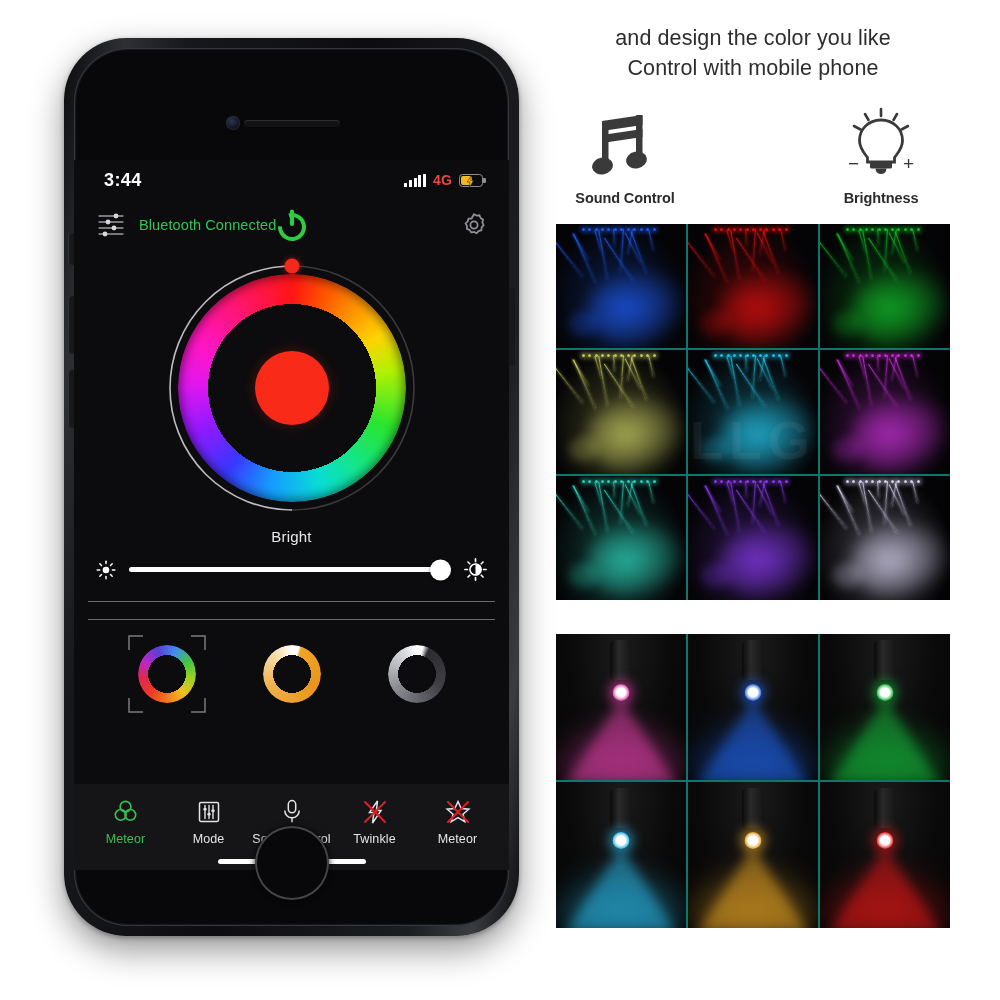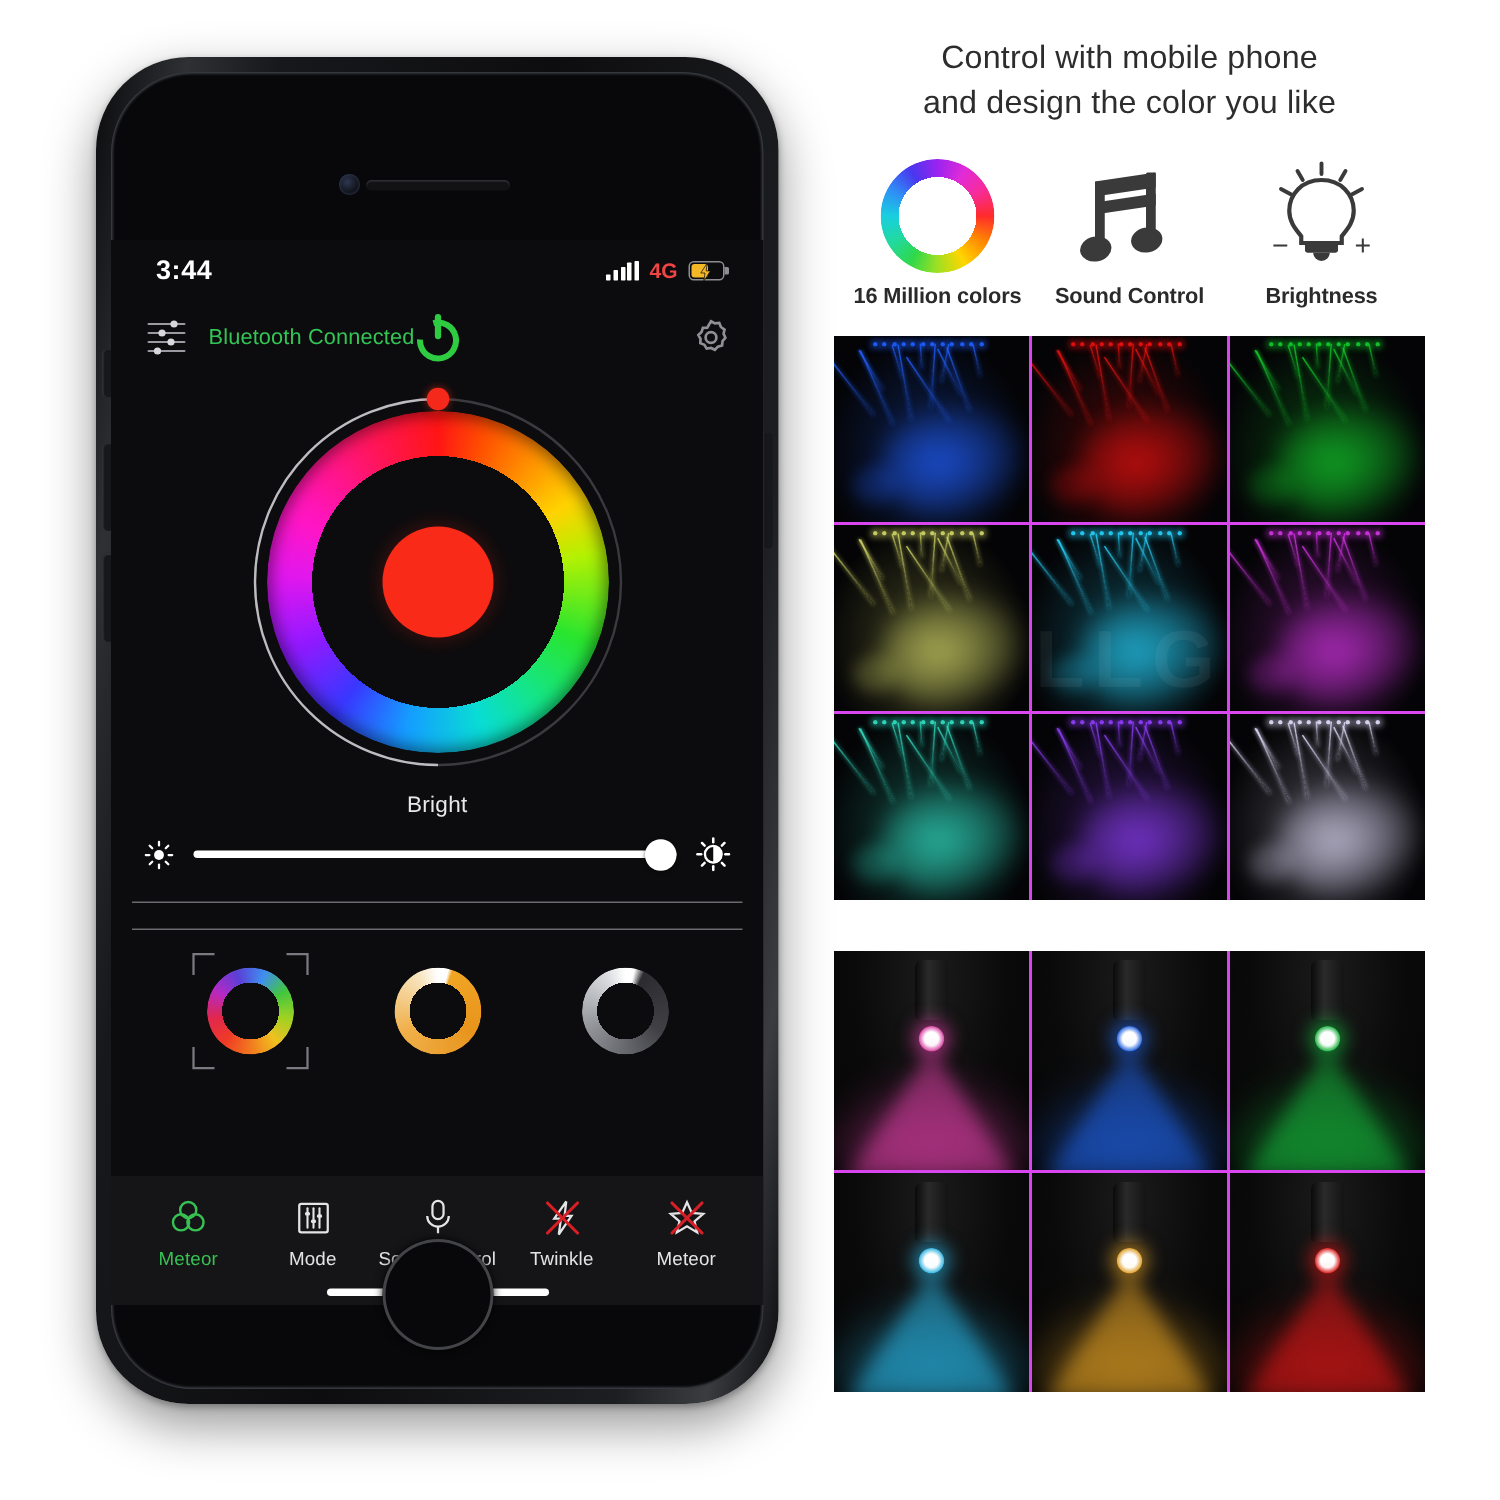--- a/index.html
+++ b/index.html
@@ -146,21 +146,21 @@
   .headline{text-align:center;font-size:21.5px;color:#2d2d2d;line-height:1.38;letter-spacing:.1px;}
   .features{display:flex;justify-content:space-between;margin-top:22px;padding:0 6px;}
   .feat{display:flex;flex-direction:column;align-items:center;width:126px;}
   .feat .fi{height:78px;display:flex;align-items:center;justify-content:center;}
   .feat .fl{font-size:14.5px;color:#2a2a2a;font-weight:bold;margin-top:7px;letter-spacing:-.1px;}
   .cwheel{width:76px;height:76px;border-radius:50%;
     background:conic-gradient(from 90deg,#ff2b2b,#ff8a00,#ffd500,#9fe022,#2fd84a,#22d9a0,#18cfe0,#2f8df5,#4a36ef,#9b23ef,#e02bd8,#f72b9a,#ff2b2b);
     -webkit-mask:radial-gradient(circle,transparent 0 26px,#000 26px 100%);mask:radial-gradient(circle,transparent 0 26px,#000 26px 100%);}
 
   
-  .grid{margin-top:18px;display:grid;gap:2px;background:#d946ef;}
+  .grid{margin-top:18px;display:grid;gap:2px;background:#0f766e;}
   .grid1{grid-template-columns:repeat(3,1fr);}
   .grid2{grid-template-columns:repeat(3,1fr);margin-top:34px;}
   .cell{position:relative;overflow:hidden;background:#050505;}
   .grid1 .cell{height:124px;}
   .grid2 .cell{height:146px;}
   .fiber{position:absolute;inset:0;}
   .fiber .glow{position:absolute;left:24%;top:36%;width:74%;height:62%;border-radius:50% 46% 48% 52%;
     filter:blur(7px);opacity:.78;transform:rotate(-12deg);}
   .fiber .strands{position:absolute;left:16%;top:4%;width:62%;height:62%;}
   .fiber .core{position:absolute;left:10%;bottom:10%;width:22%;height:20%;border-radius:50%;
@@ -393,31 +393,25 @@
         </div>
 
         <div class="home-btn"></div>
       </div>
     </div>
   </div>
 
   <div class="right">
 
     <div class="headline">
+      <div>and design the color you like</div>
       <div>Control with mobile phone</div>
-      <div>and design the color you like</div>
     </div>
 
     <div class="features">
-      <div class="feat">
-        <div class="fi">
-          <div class="cwheel"></div>
-        </div>
-        <div class="fl">16 Million colors</div>
-      </div>
 
       <div class="feat">
         <div class="fi">
           <svg width="66" height="70" viewBox="0 0 66 70">
             <g fill="#3a3a3a">
               <rect x="10" y="12" width="6.5" height="44" rx="1"></rect>
               <rect x="44" y="6" width="6.5" height="44" rx="1"></rect>
               <path d="M10 12 L50.5 6 L50.5 16 L10 22 Z"></path>
               <path d="M10 26 L50.5 20 L50.5 28 L10 34 Z"></path>
               <ellipse cx="10.5" cy="57" rx="10.5" ry="8.3" transform="rotate(-11 10.5 57)"></ellipse>

